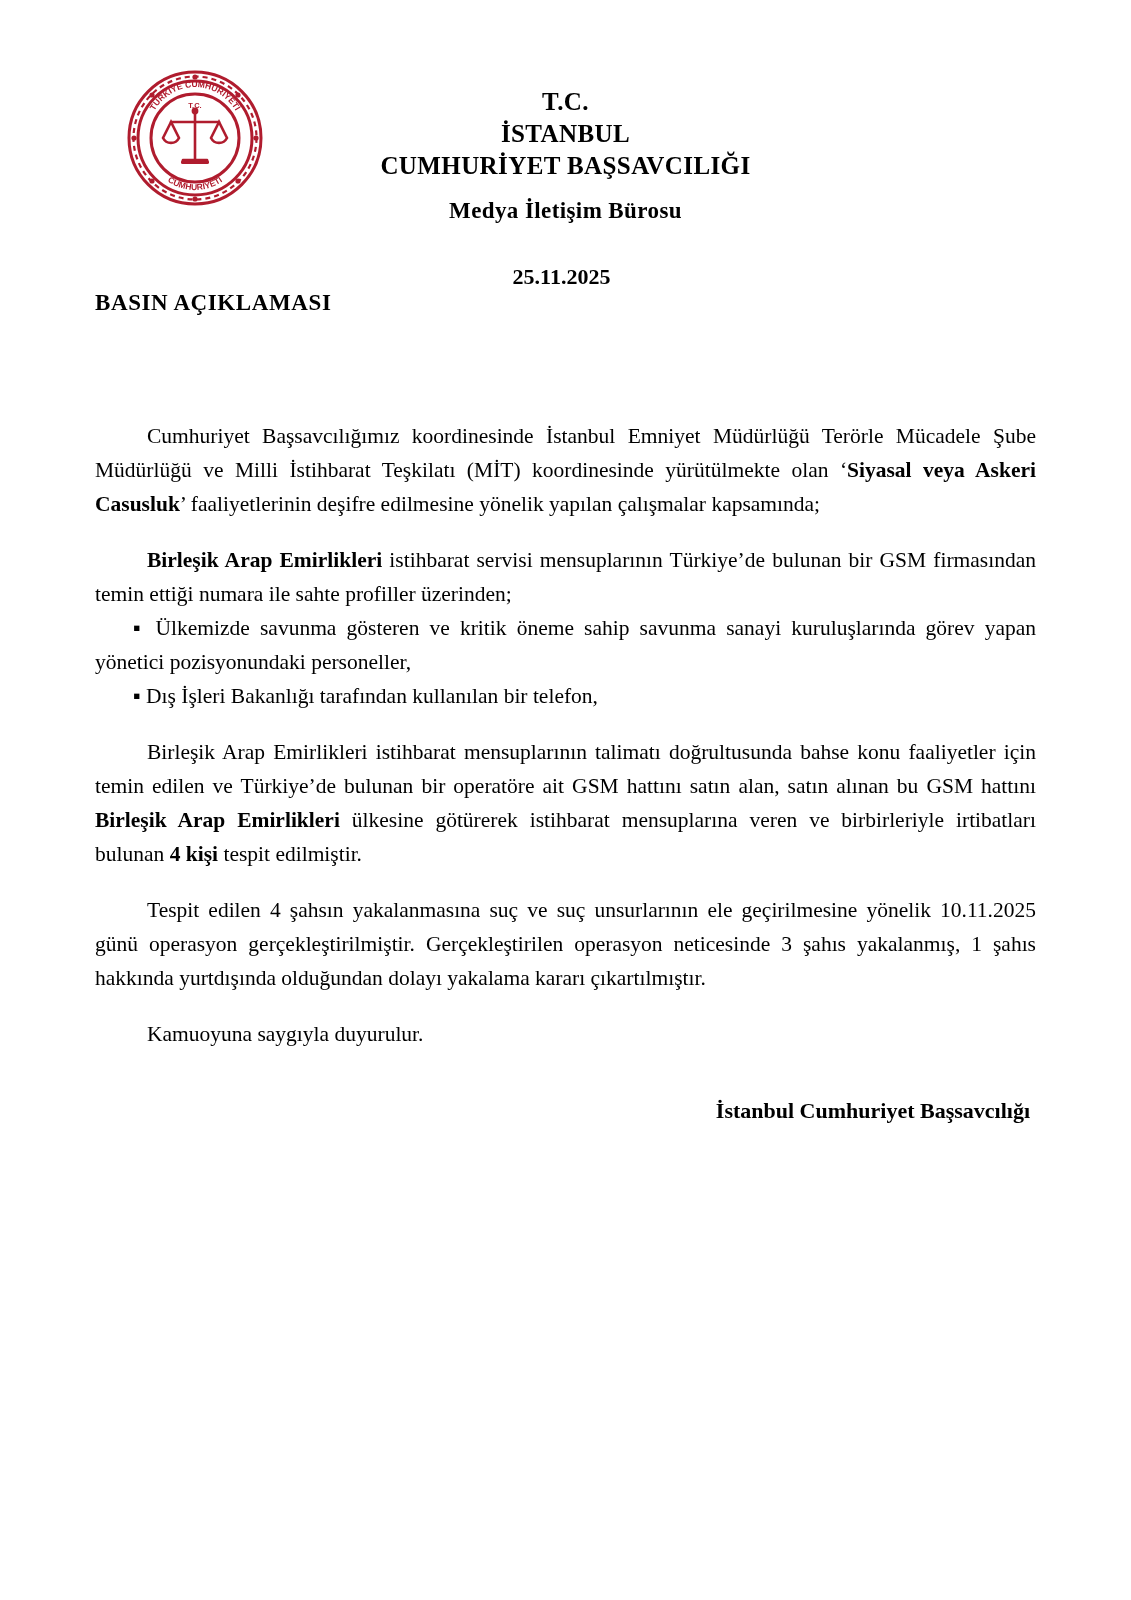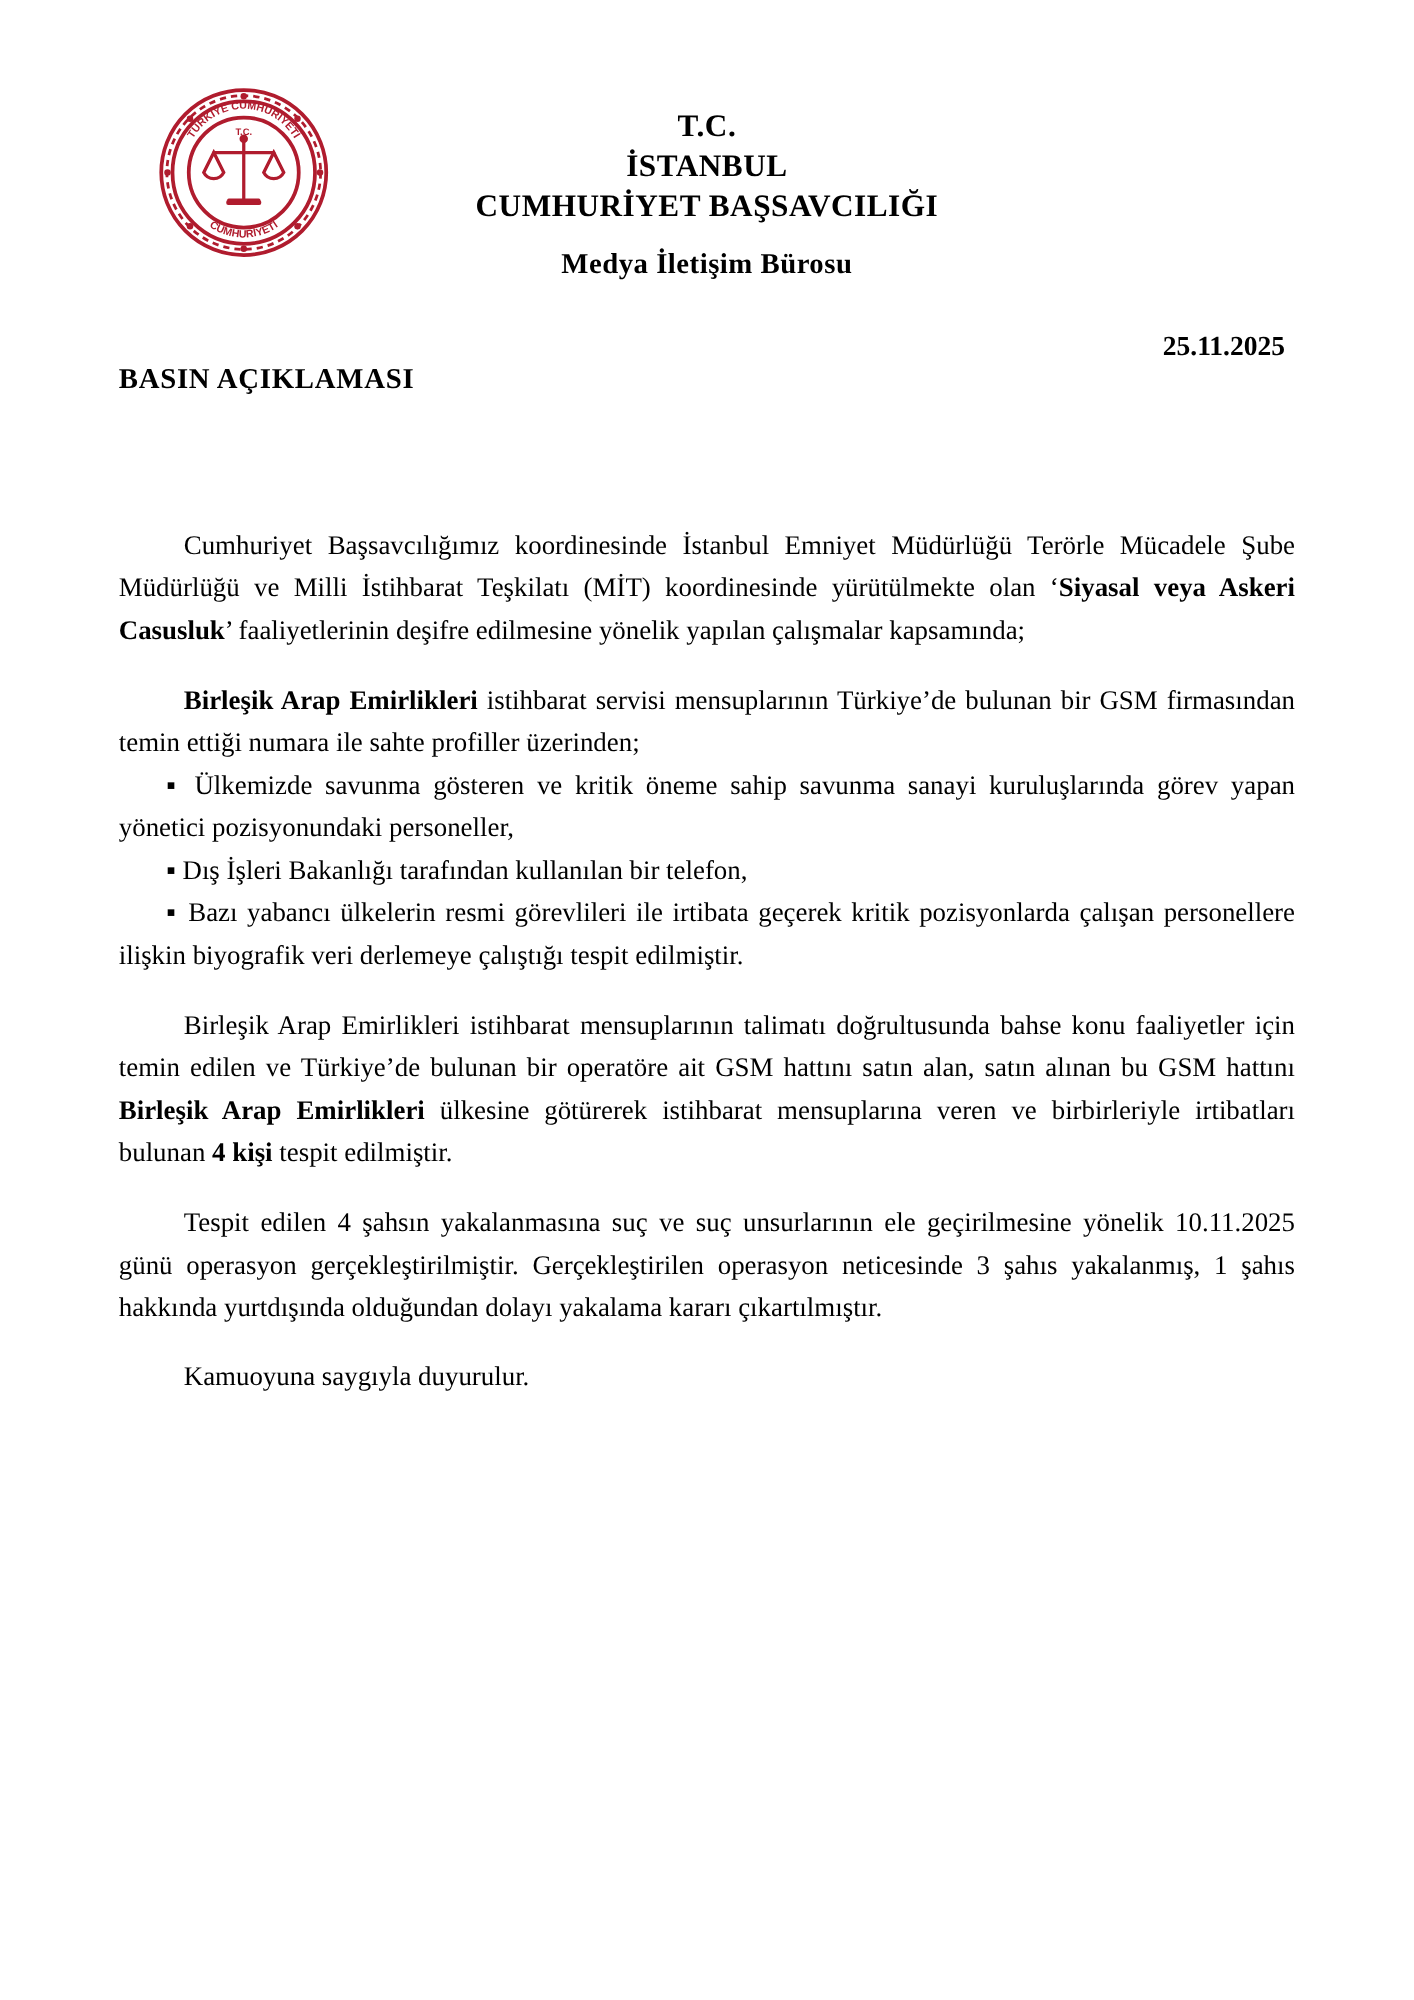--- a/index.html
+++ b/index.html
@@ -58,21 +58,21 @@
   .t-office { font-size: 25px; }
   .t-sub {
     font-size: 23px;
     font-weight: normal;
     margin-top: 14px;
     line-height: 1.3;
   }
 
   
   .date-row {
-    text-align: right;
+    text-align: center;
     font-weight: bold;
     font-size: 22px;
     margin-top: 44px;
     padding-right: 8px;
   }
 
   
   .doc-title {
     text-align: left;
     font-weight: bold;
@@ -176,25 +176,25 @@
   <div class="doc-title">BASIN AÇIKLAMASI</div>
 
   <div class="body-text">
 
     <p class="para"><span>Cumhuriyet Başsavcılığımız koordinesinde İstanbul Emniyet Müdürlüğü Terörle Mücadele Şube Müdürlüğü ve Milli İstihbarat Teşkilatı (MİT) koordinesinde yürütülmekte olan ‘</span><b>Siyasal veya Askeri Casusluk</b><span>’ faaliyetlerinin deşifre edilmesine yönelik yapılan çalışmalar kapsamında;</span></p>
 
     <p class="para tight"><b>Birleşik Arap Emirlikleri</b><span> istihbarat servisi mensuplarının Türkiye’de bulunan bir GSM firmasından temin ettiği numara ile sahte profiller üzerinden;</span></p>
 
     <p class="para bullet">▪ Ülkemizde savunma gösteren ve kritik öneme sahip savunma sanayi kuruluşlarında görev yapan yönetici pozisyonundaki personeller,</p>
     <p class="para bullet">▪ Dış İşleri Bakanlığı tarafından kullanılan bir telefon,</p>
-    <p class="para bullet">▪ Bazı yabancı ülkelerin resmi görevlileri ile irtibata geçerek kritik pozisyonlarda çalışan personellere ilişkin biyografik veri derlemeye çalıştığı tespit edilmiştir.</p>
 
     <div class="spacer-sm"></div>
 
     <p class="para"><span>Birleşik Arap Emirlikleri istihbarat mensuplarının talimatı doğrultusunda bahse konu faaliyetler için temin edilen ve Türkiye’de bulunan bir operatöre ait GSM hattını satın alan, satın alınan bu GSM hattını </span><b>Birleşik Arap Emirlikleri</b><span> ülkesine götürerek istihbarat mensuplarına veren ve birbirleriyle irtibatları bulunan </span><b>4 kişi</b><span> tespit edilmiştir.</span></p>
 
     <p class="para">Tespit edilen 4 şahsın yakalanmasına suç ve suç unsurlarının ele geçirilmesine yönelik 10.11.2025 günü operasyon gerçekleştirilmiştir. Gerçekleştirilen operasyon neticesinde 3 şahıs yakalanmış, 1 şahıs hakkında yurtdışında olduğundan dolayı yakalama kararı çıkartılmıştır.</p>
 
     <p class="para">Kamuoyuna saygıyla duyurulur.</p>
   </div>
 
+  <div class="signature">İstanbul Cumhuriyet Başsavcılığı</div>
 
 </div>
 
 </body></html>

